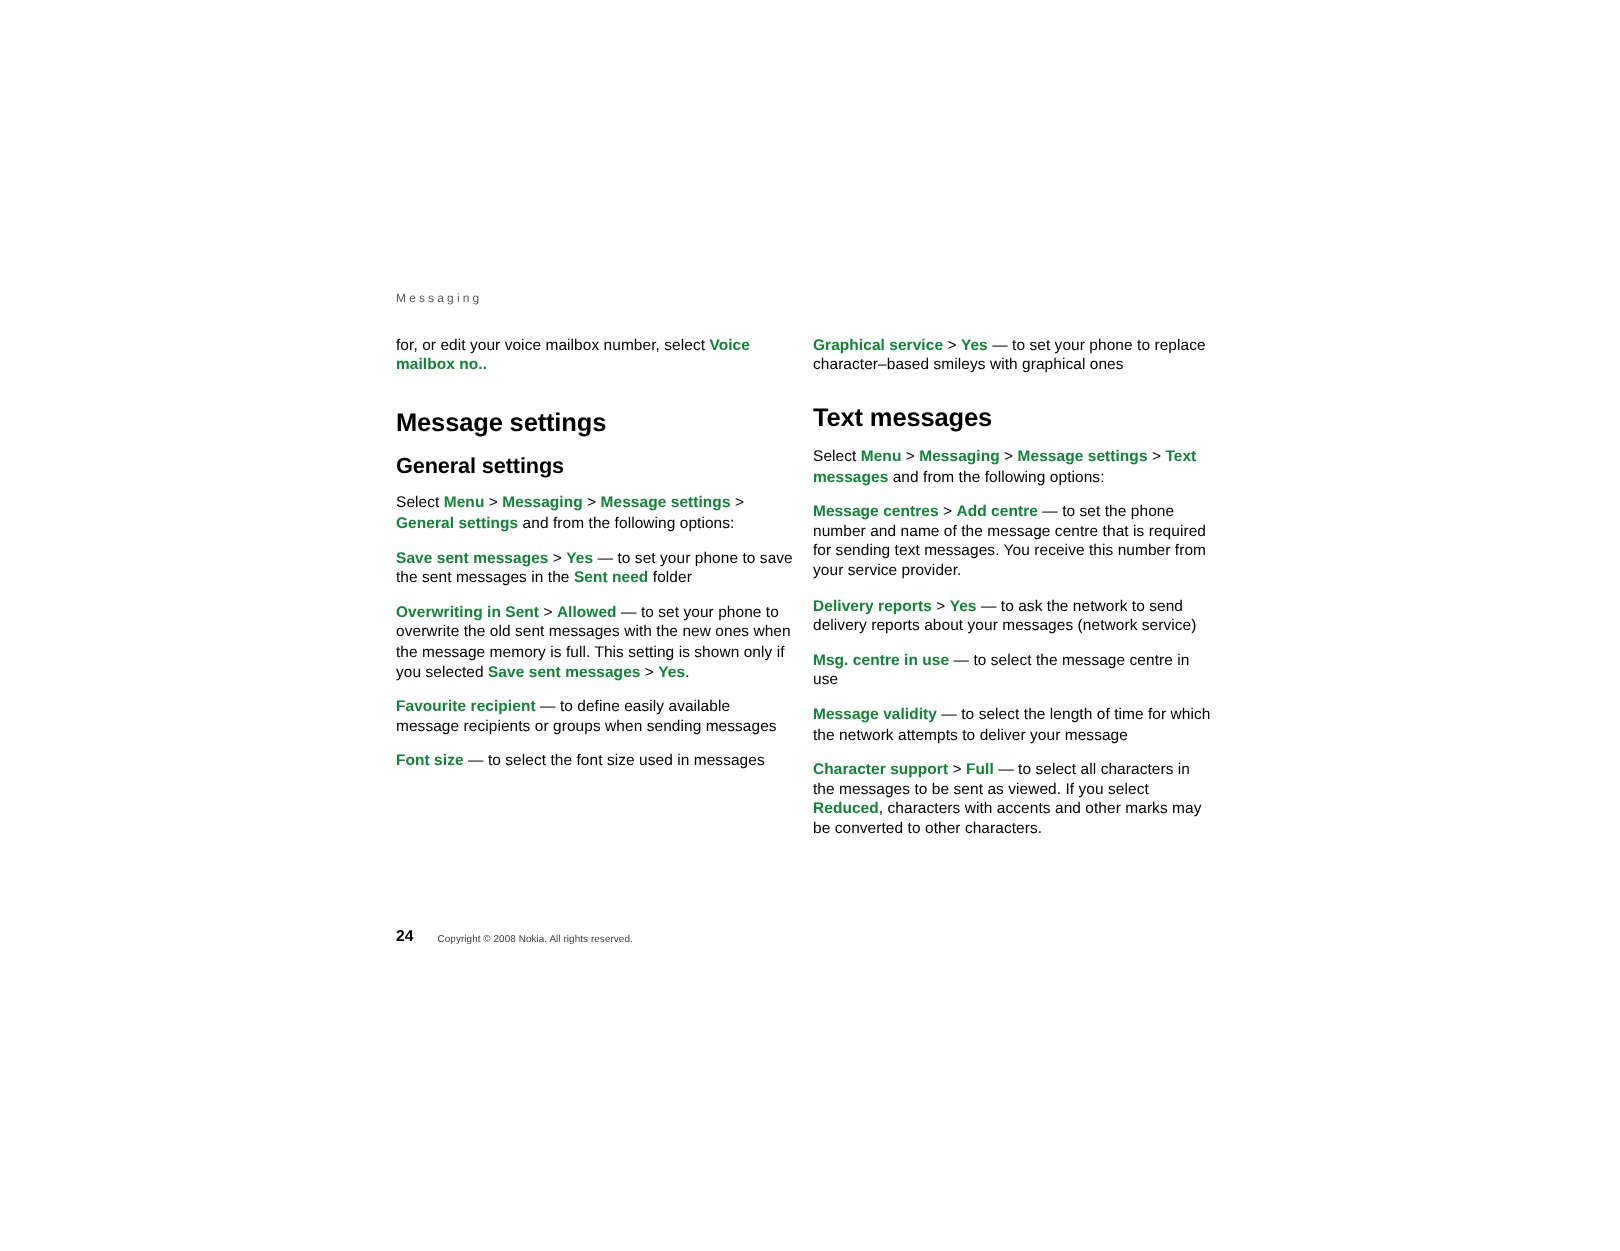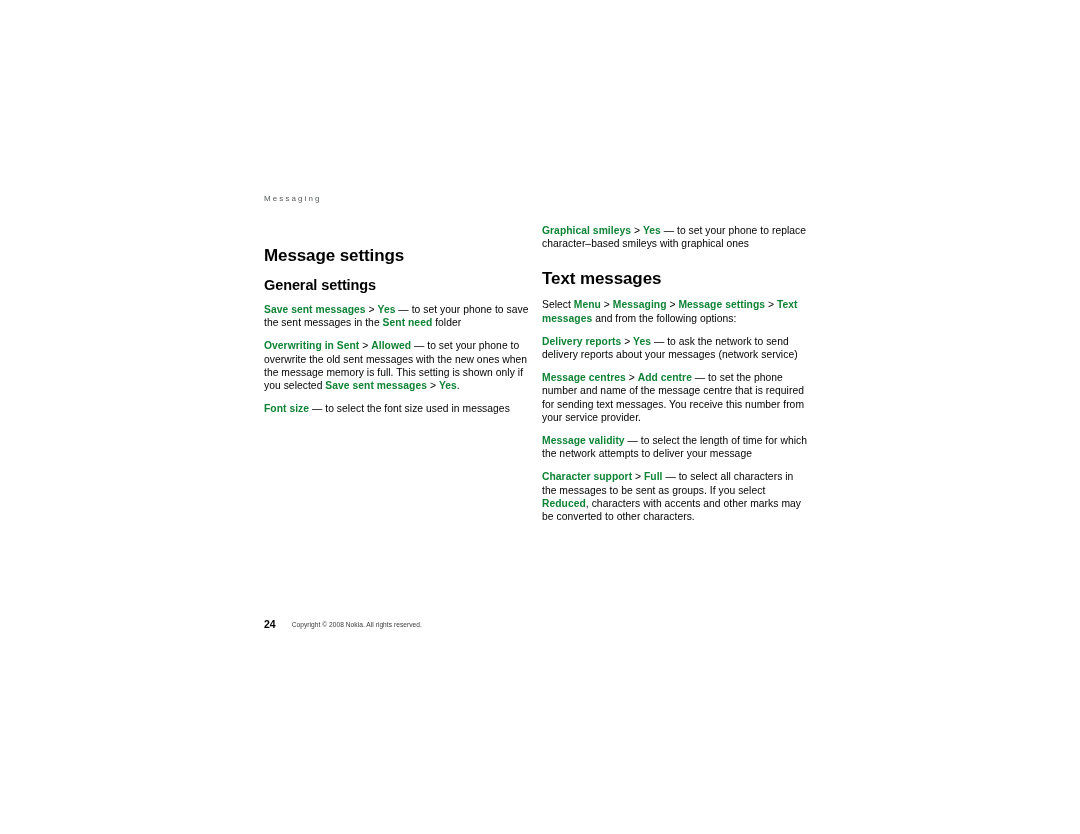--- a/index.html
+++ b/index.html
@@ -128,21 +128,21 @@
     background: #555;
     display: block;
     text-decoration: none;
   }
 
   .footer {
     position: absolute;
     left: 264px;
     top: 618px;
     display: flex;
-    align-items: center;
+    align-items: flex-end;
   }
   .folio {
     font-size: 10.5px;
     font-weight: 700;
     color: #000000;
     letter-spacing: 0px;
   }
   .copyright {
     font-size: 6.6px;
     color: #3a3a3a;
@@ -156,57 +156,61 @@
 <div class="page">
 
   <div class="content">
 
     <div class="running-head">Messaging</div>
 
     <div class="columns">
 
       <div class="col left">
 
+        <p><span>for, or edit your voice mailbox number, select </span><span class="g">Voice mailbox no..</span></p>
 
 
 
         <h1 class="sec first">Message settings</h1>
 
         <h2 class="sub">General settings</h2>
 
 
+        <p><span>Select </span><span class="g">Menu</span><span class="gsep"> &gt; </span><span class="g">Messaging</span><span class="gsep"> &gt; </span><span class="g">Message settings</span><span class="gsep"> &gt; </span><span class="g">General settings</span><span> and from the following options:</span></p>
 
         <p><span class="g">Save sent messages</span><span class="gsep"> &gt; </span><span class="g">Yes</span><span> — </span><span>to set your phone to save the sent messages in the </span><span class="g">Sent need</span><span> folder</span></p>
 
         <p><span class="g">Overwriting in Sent</span><span class="gsep"> &gt; </span><span class="g">Allowed</span><span> — </span><span>to set your phone to overwrite the old sent messages with the new ones when the message memory is full. This setting is shown only if you selected </span><span class="g">Save sent messages</span><span class="gsep"> &gt; </span><span class="g">Yes</span><span>.</span></p>
 
+        <p><span class="g">Favourite recipient</span><span> — </span><span>to define easily available message recipients or groups when sending messages</span></p>
 
         <p><span class="g">Font size</span><span> — </span><span>to select the font size used in messages</span></p>
 
       </div>
 
       <div class="col right">
 
-        <p><span class="g">Graphical smileys</span><span class="gsep"> &gt; </span><span class="g">Yes</span><span> — </span><span>to set your phone to replace character–based smileys with graphical ones</span></p>
+        <p><span class="g">Graphical service</span><span class="gsep"> &gt; </span><span class="g">Yes</span><span> — </span><span>to set your phone to replace character–based smileys with graphical ones</span></p>
 
         <h1 class="sec rightcol">Text messages</h1>
 
 
         <p><span>Select </span><span class="g">Menu</span><span class="gsep"> &gt; </span><span class="g">Messaging</span><span class="gsep"> &gt; </span><span class="g">Message settings</span><span class="gsep"> &gt; </span><span class="g">Text messages</span><span> and from the following options:</span></p>
 
+        <p><span class="g">Message centres</span><span class="gsep"> &gt; </span><span class="g">Add centre</span><span> — </span><span>to set the phone number and name of the message centre that is required for sending text messages. You receive this number from your service provider.</span></p>
+
         <p><span class="g">Delivery reports</span><span class="gsep"> &gt; </span><span class="g">Yes</span><span> — </span><span>to ask the network to send delivery reports about your messages (network service)</span></p>
 
-        <p><span class="g">Message centres</span><span class="gsep"> &gt; </span><span class="g">Add centre</span><span> — </span><span>to set the phone number and name of the message centre that is required for sending text messages. You receive this number from your service provider.</span></p>
-
+        <p><span class="g">Msg. centre in use</span><span> — </span><span>to select the message centre in use</span></p>
 
         <p><span class="g">Message validity</span><span> — </span><span>to select the length of time for which the network attempts to deliver your message</span></p>
 
 
 
-        <p><span class="g">Character support</span><span class="gsep"> &gt; </span><span class="g">Full</span><span> — </span><span>to select all characters in the messages to be sent as groups. If you select </span><span class="g">Reduced</span><span>, characters with accents and other marks may be converted to other characters.</span></p>
+        <p><span class="g">Character support</span><span class="gsep"> &gt; </span><span class="g">Full</span><span> — </span><span>to select all characters in the messages to be sent as viewed. If you select </span><span class="g">Reduced</span><span>, characters with accents and other marks may be converted to other characters.</span></p>
 
       </div>
 
     </div>
   </div>
 
   <div class="footer">
     <span class="folio">24</span>
     <span class="copyright">Copyright © 2008 Nokia. All rights reserved.</span>
   </div>

